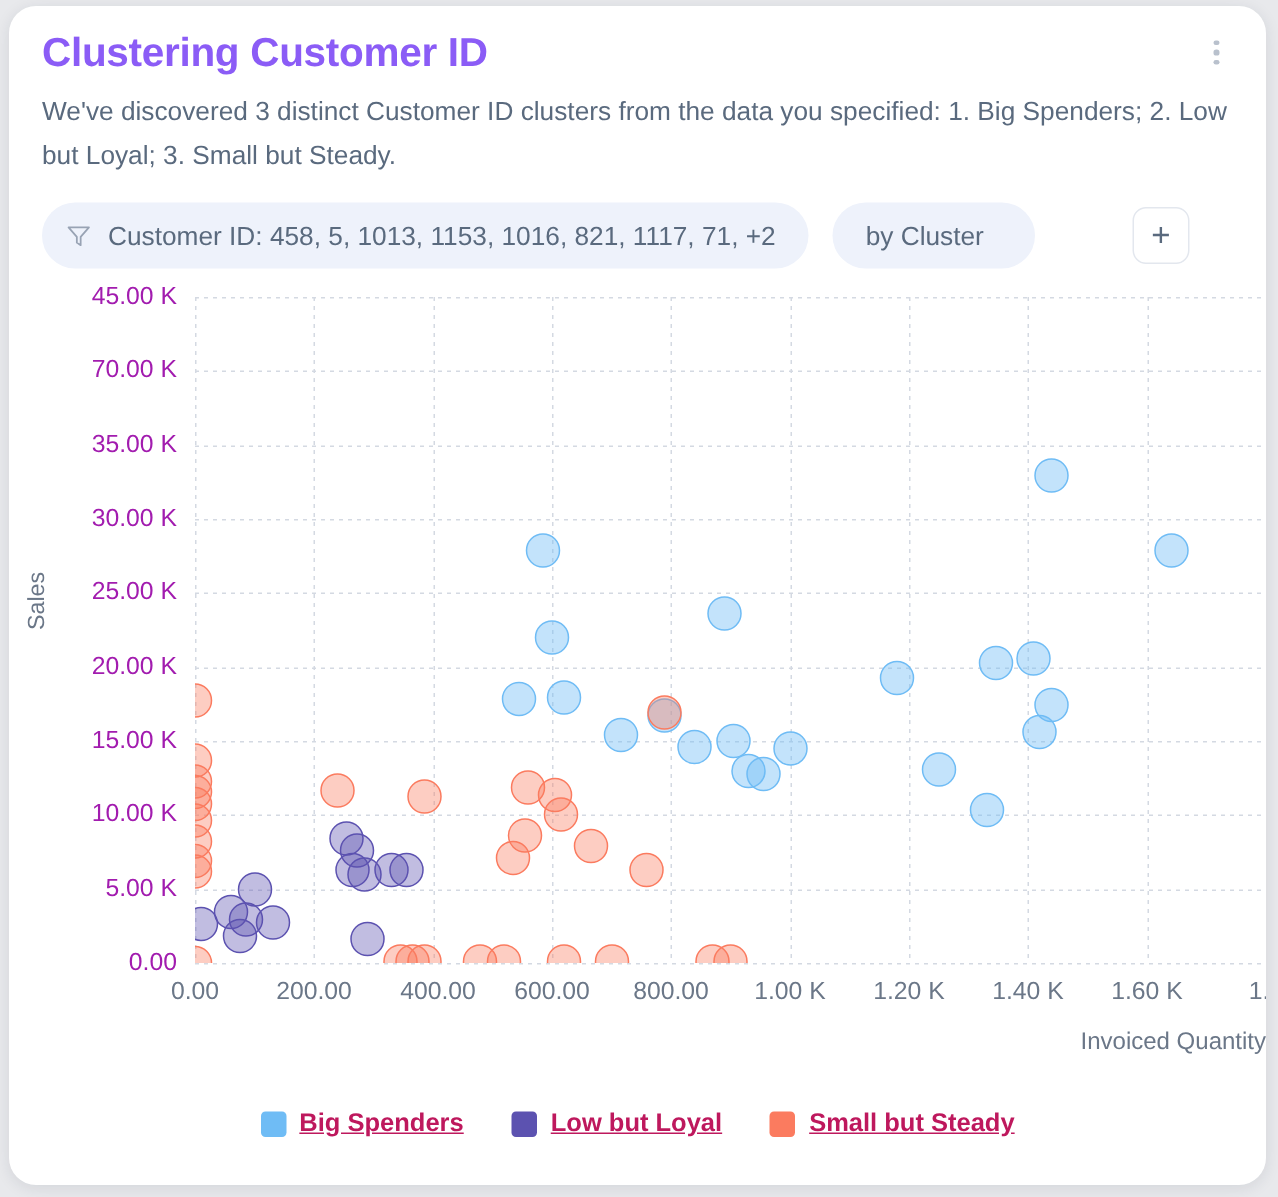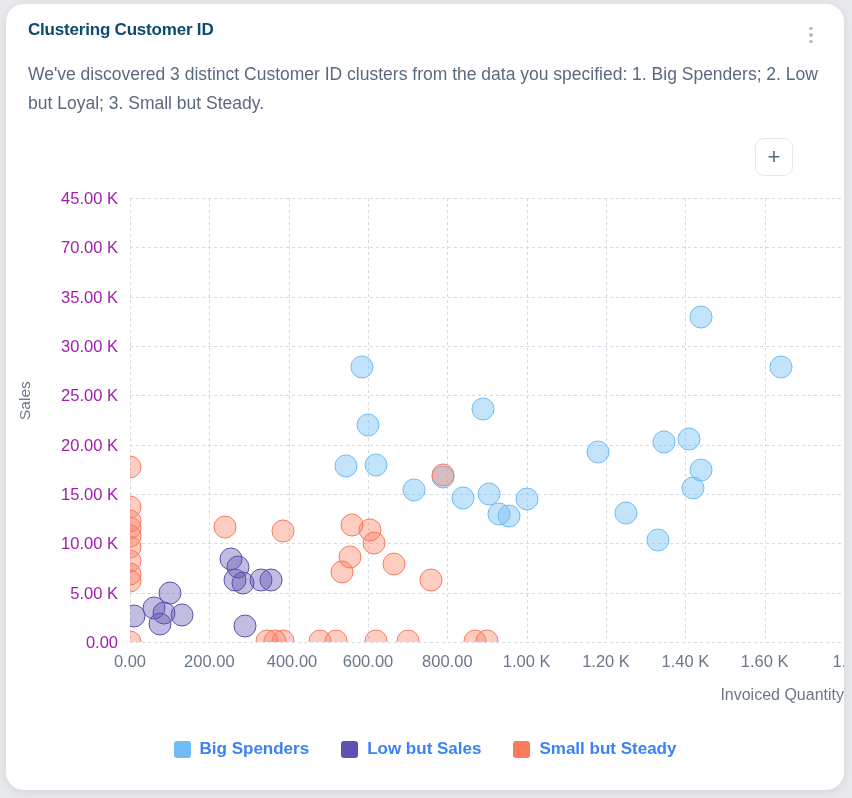--- a/index.html
+++ b/index.html
@@ -24,23 +24,23 @@
     border-radius: 18px;
     box-shadow: 0 2px 10px rgba(30,40,60,0.10);
     overflow: hidden;
   }
 
   
   .card-title {
     position: absolute;
     left: 22px;
     top: 16px;
-    font-size: 17px;
+    font-size: 27px;
     font-weight: bold;
-    color: #0c4a6e;
+    color: #8b5cf6;
     letter-spacing: -0.2px;
     text-align: right;
   }
   .kebab {
     position: absolute;
     right: 24px;
     top: 20px;
     width: 18px;
     height: 22px;
     display: flex;
@@ -238,39 +238,51 @@
     cursor: pointer;
   }
   .legend-swatch {
     width: 17px;
     height: 17px;
     border-radius: 3px;
     flex: 0 0 auto;
   }
   .legend-label {
     font-size: 17px;
-    color: #3b82f6;
+    color: #be185d;
     font-weight: bold;
+    text-decoration: underline;
   }
 </style>
 </head>
 <body>
 
 <div class="card">
 
   <div class="card-title">Clustering Customer ID</div>
 
   <div class="kebab">
     <i></i>
     <i></i>
     <i></i>
   </div>
 
   <div class="subtitle">We've discovered 3 distinct Customer ID clusters from the data you specified: 1. Big Spenders; 2. Low but Loyal; 3. Small but Steady.</div>
 
+  <div class="filter-row">
+    <div class="pill filter">
+      <svg class="funnel-icon" viewBox="0 0 20 20">
+        <path d="M2 3 H18 L11.5 10.5 V17 L8.5 15 V10.5 Z" fill="none" stroke="#8a96a8" stroke-width="1.4" stroke-linejoin="round"></path>
+      </svg>
+      <span>Customer ID: 458, 5, 1013, 1153, 1016, 821, 1117, 71, +2</span>
+    </div>
+    <div class="pill cluster">
+      <span>by Cluster</span>
+    </div>
+  </div>
 
   <div class="plus-btn">+</div>
 
   <div class="chart-area">
 
     <div class="ylabel">Sales</div>
     <div class="ytick-col" id="ytick-col">
         <div class="ytick" style="top: 444px;">0.00</div>
         <div class="ytick" style="top: 394.667px;">5.00 K</div>
         <div class="ytick" style="top: 345.333px;">10.00 K</div>
@@ -389,21 +401,21 @@
     <div class="xlabel">Invoiced Quantity</div>
   </div>
 
   <div class="legend" id="legend">
       <div class="legend-item">
         <span class="legend-swatch" style="background: rgb(111, 188, 245);"></span>
         <span class="legend-label">Big Spenders</span>
       </div>
       <div class="legend-item">
         <span class="legend-swatch" style="background: rgb(92, 82, 176);"></span>
-        <span class="legend-label">Low but Sales</span>
+        <span class="legend-label">Low but Loyal</span>
       </div>
       <div class="legend-item">
         <span class="legend-swatch" style="background: rgb(251, 123, 95);"></span>
         <span class="legend-label">Small but Steady</span>
       </div>
     </div>
 
 </div>
 
 </body></html>

